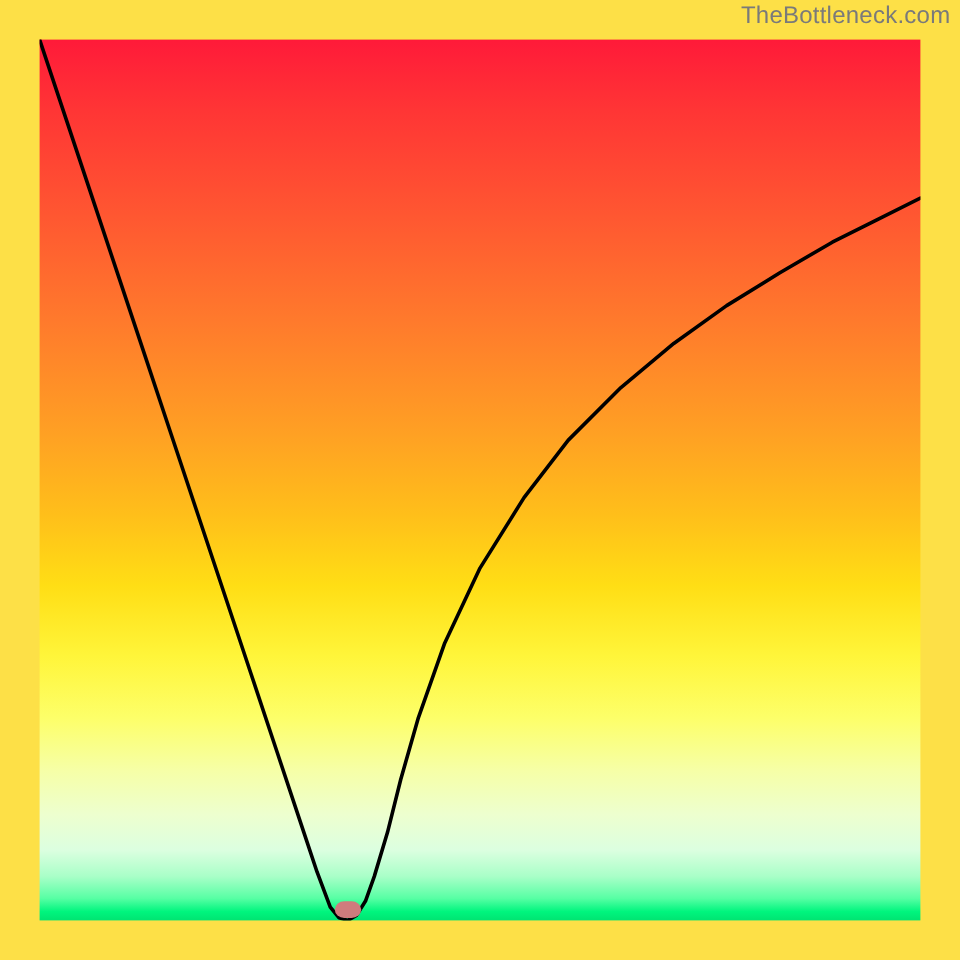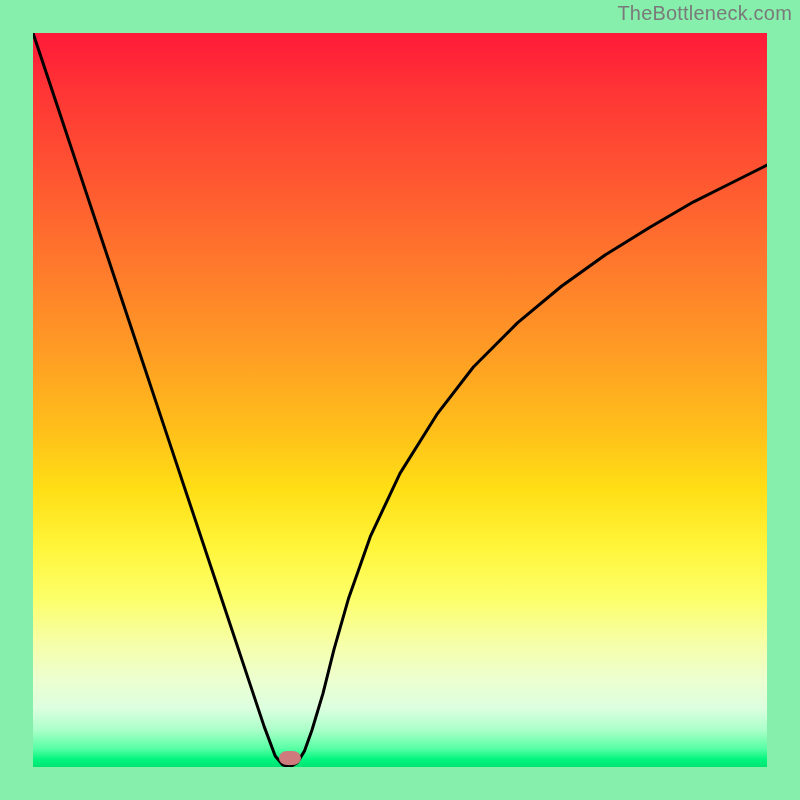--- a/index.html
+++ b/index.html
@@ -10,21 +10,21 @@
     background: #000;
     overflow: hidden;
     font-family: Arial, Helvetica, sans-serif;
   }
   .frame {
     position: absolute;
     left: 0;
     top: 0;
     width: 800px;
     height: 800px;
-    background: #86efac;
+    background: #fde047;
   }
   .watermark {
     position: absolute;
     top: 2px;
     right: 8px;
     color: #7a7a7a;
     font-size: 20px;
     letter-spacing: 0.2px;
     user-select: none;
   }

